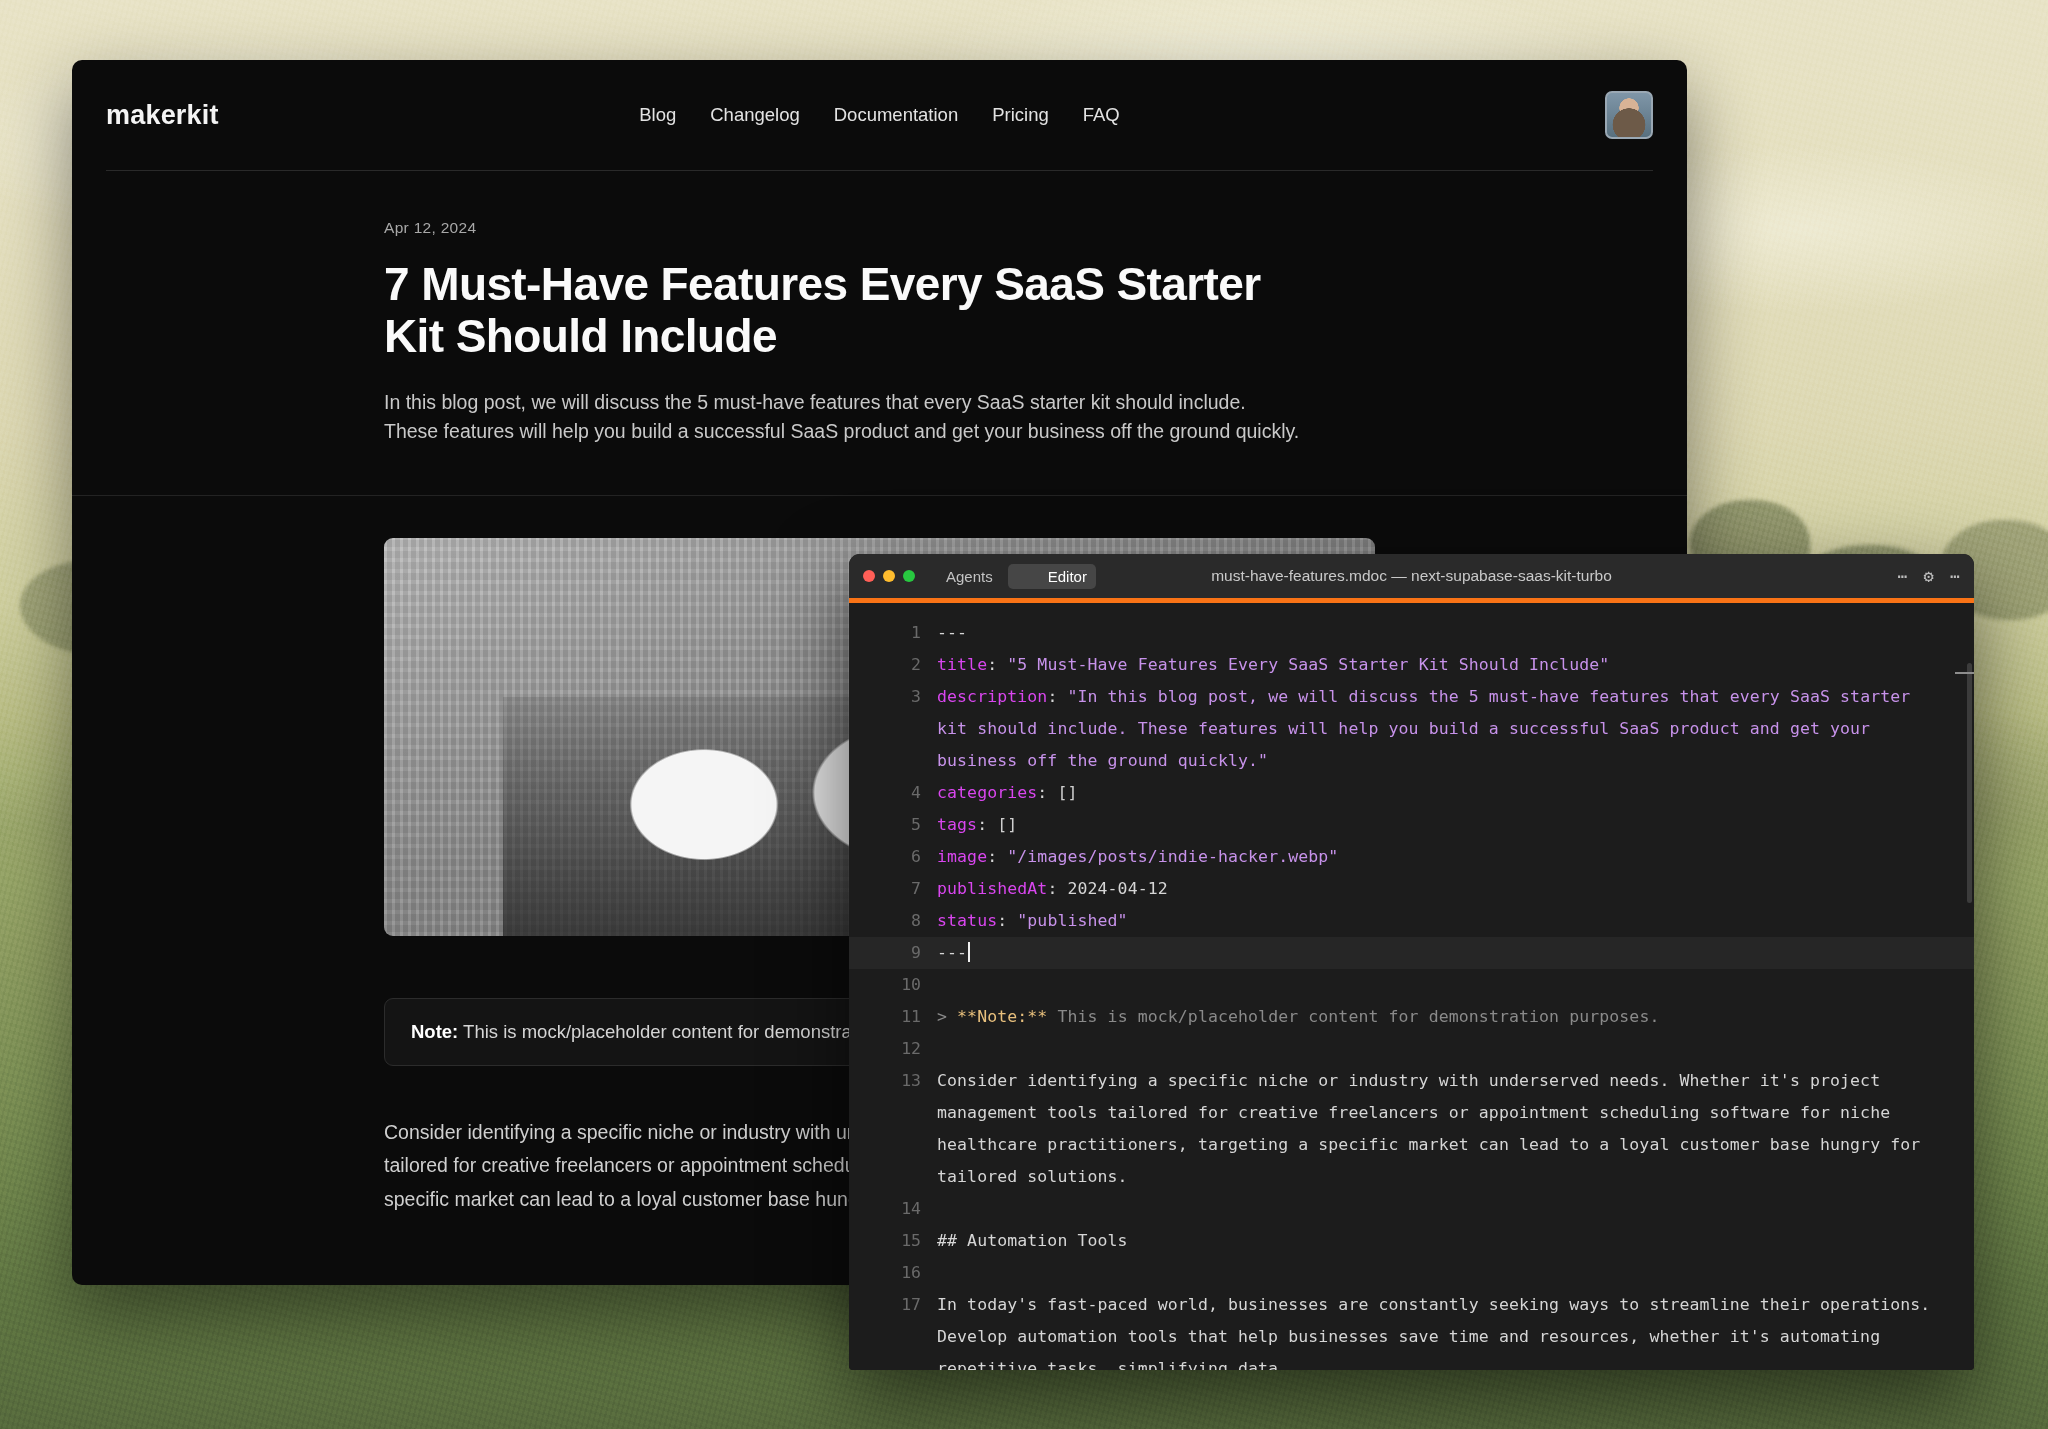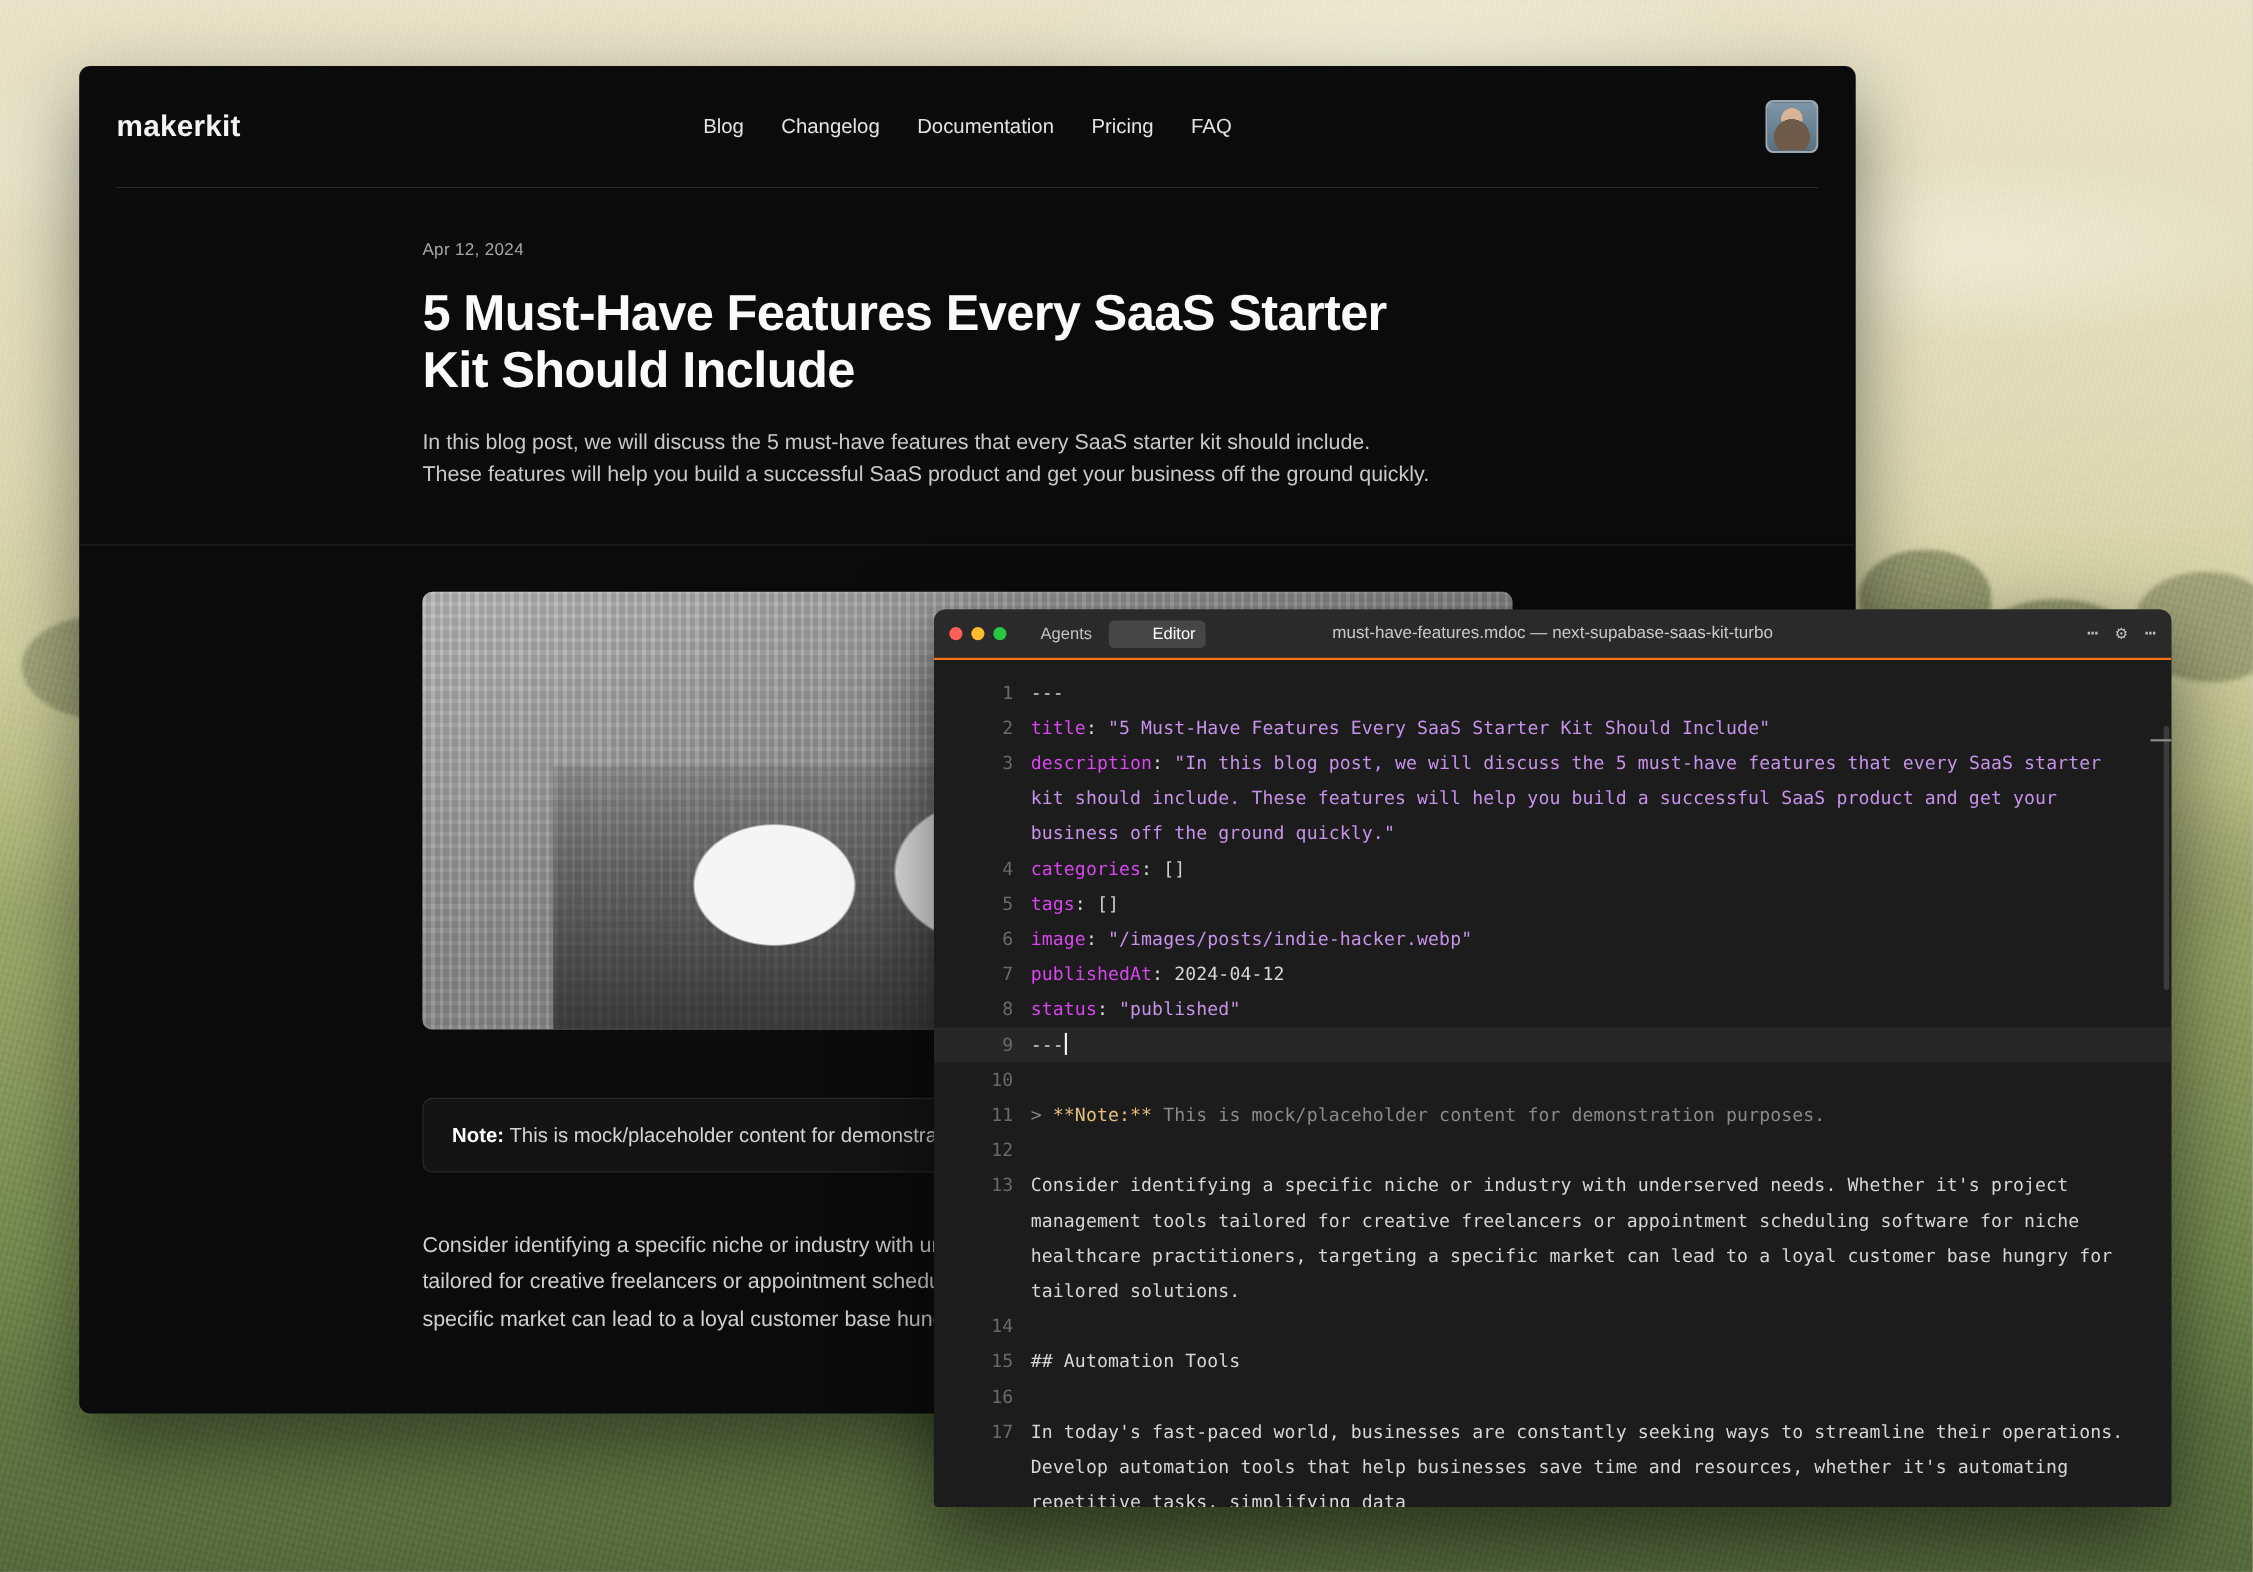--- a/index.html
+++ b/index.html
@@ -208,21 +208,21 @@
     color: #e8e8e8;
     font-family: "DejaVu Sans Mono", monospace;
   }
   #editor-titlebar {
     height: 44px;
     background: #2a2a2a;
     display: flex;
     align-items: center;
     padding: 0 14px;
     position: relative;
-    border-bottom: 2px solid #f97316;
+    border-bottom: 5px solid #f97316;
   }
   .traffic {
     width: 12px; height: 12px;
     border-radius: 50%;
     margin-right: 8px;
   }
   .traffic.red { background: #ff5f57; }
   .traffic.yellow { background: #febc2e; }
   .traffic.green { background: #28c840; }
   #editor-tabs {
@@ -358,21 +358,21 @@
     </nav>
 
     <div id="avatar"></div>
   </div>
 
   <div id="site-divider"></div>
 
   <div id="post">
     <div id="post-inner">
       <div id="post-date">Apr 12, 2024</div>
-      <h1 id="post-title">5 Must-Have Features Every SaaS Starter Kit Should Include</h1>
+      <h1 id="post-title">7 Must-Have Features Every SaaS Starter Kit Should Include</h1>
       <div id="post-excerpt">
         <div>In this blog post, we will discuss the 5 must-have features that every SaaS starter kit should include.</div>
         <div>These features will help you build a successful SaaS product and get your business off the ground quickly.</div>
       </div>
     </div>
 
     <div id="post-hr"></div>
 
     <div id="hero-image"></div>
 

